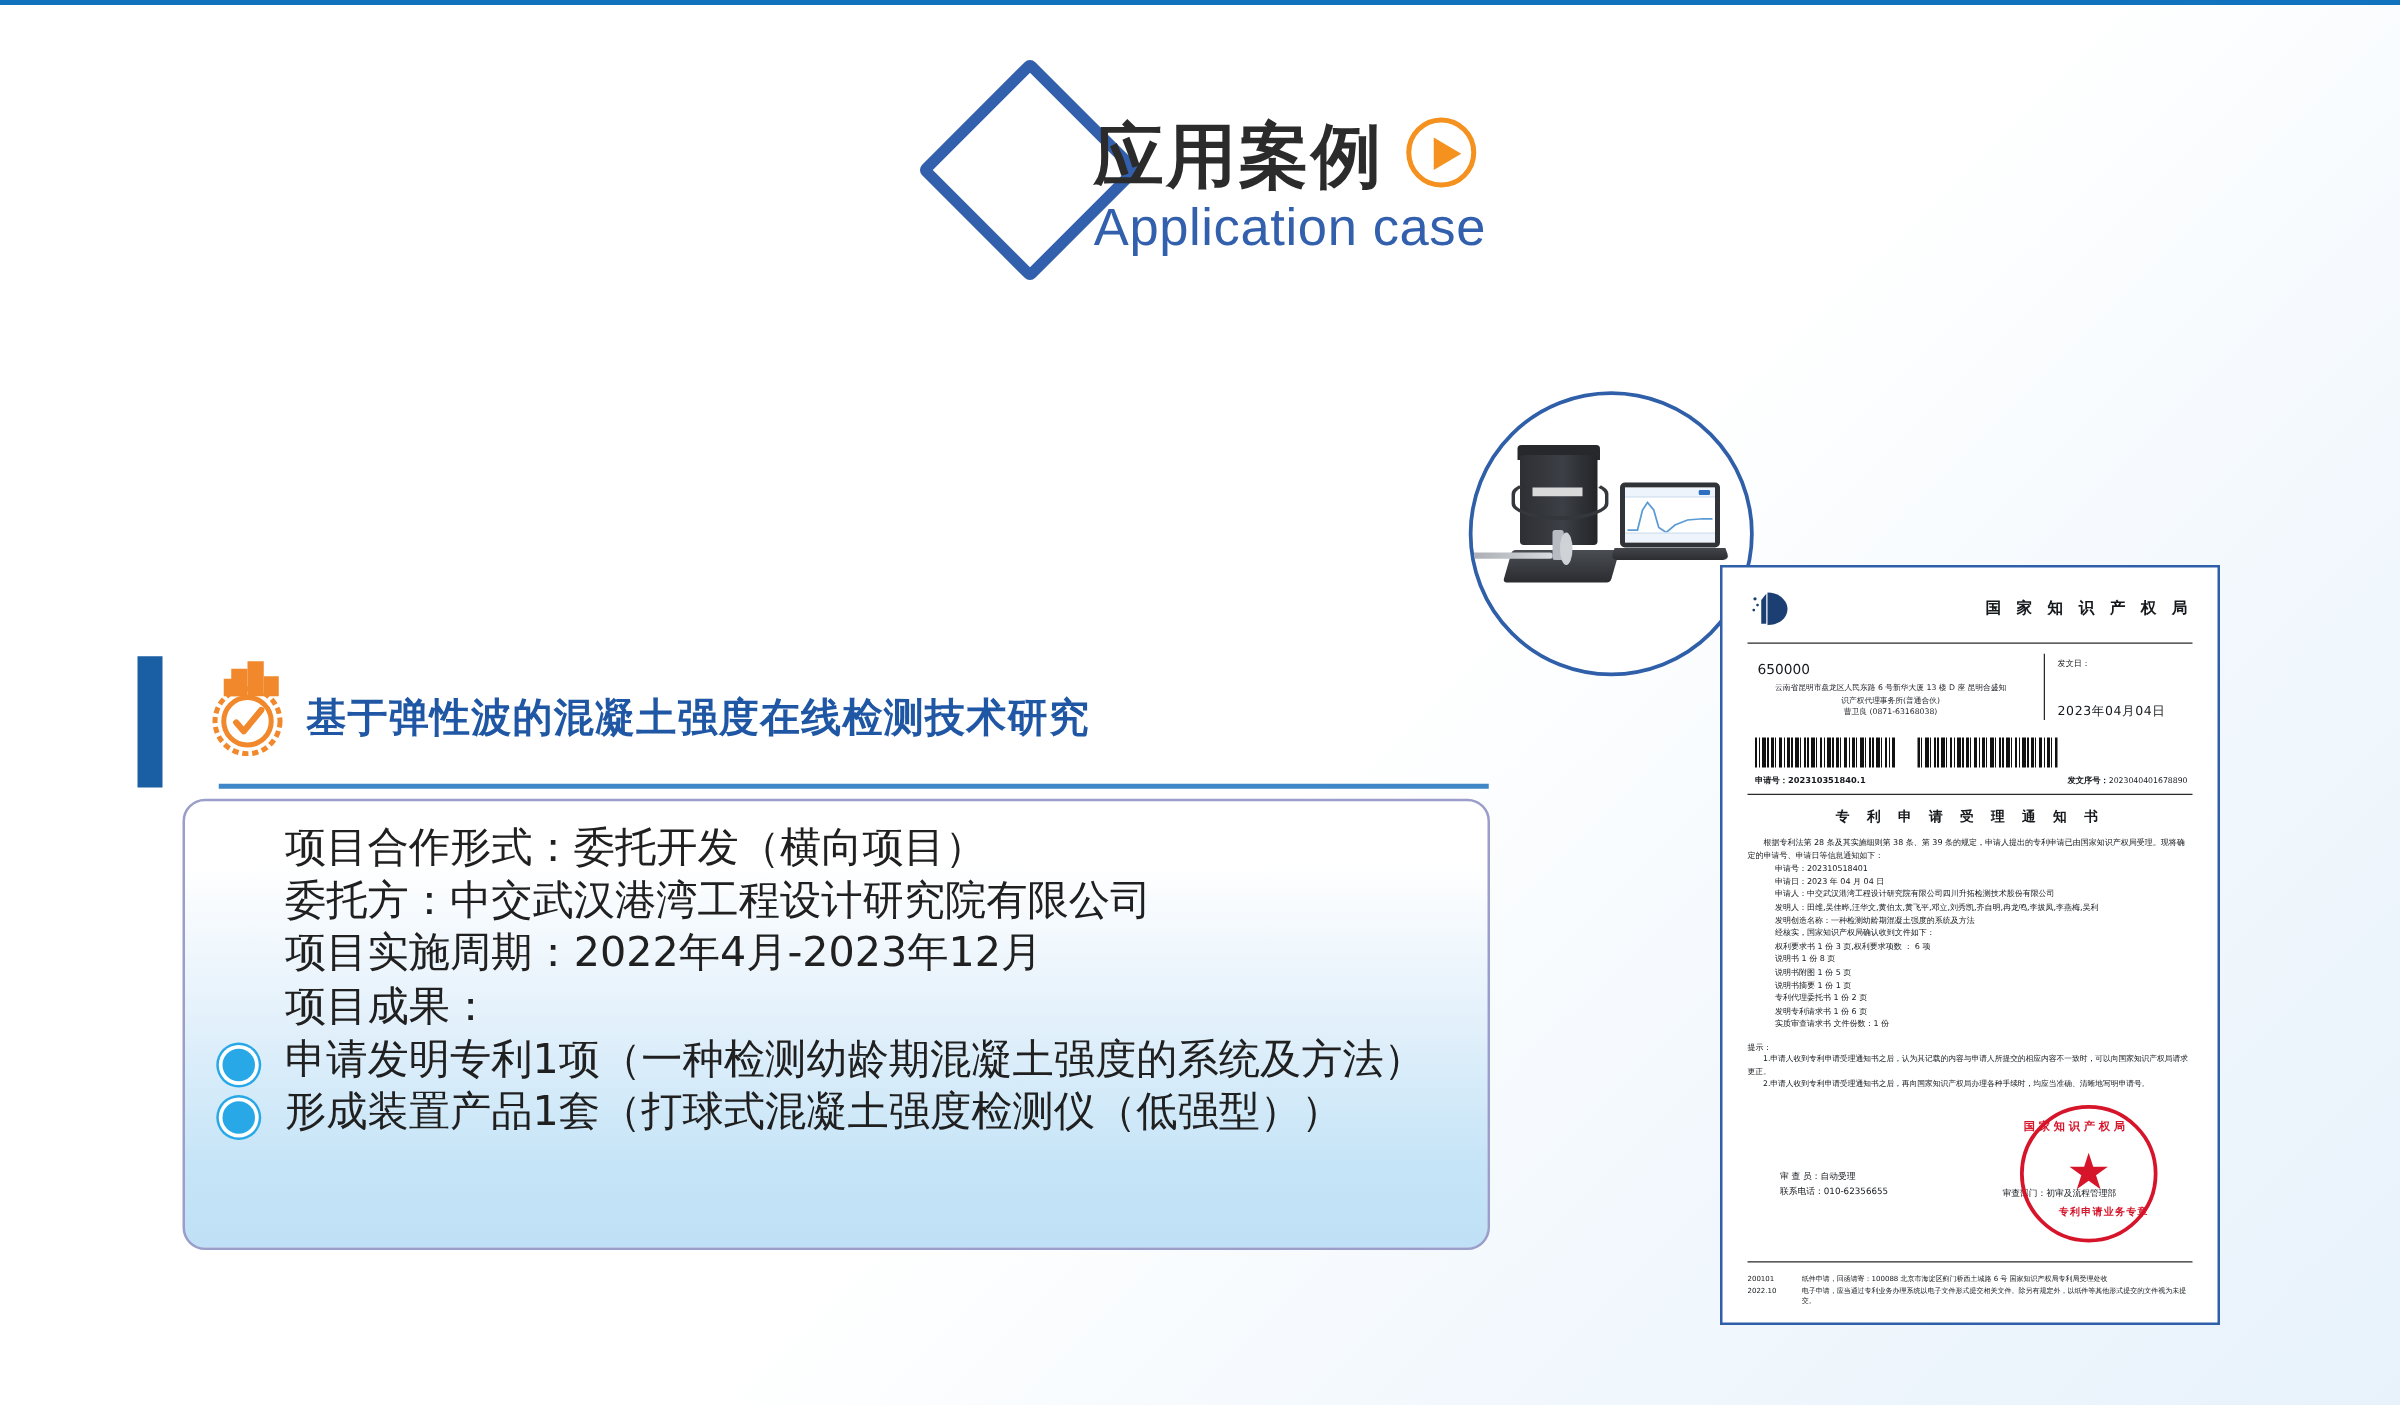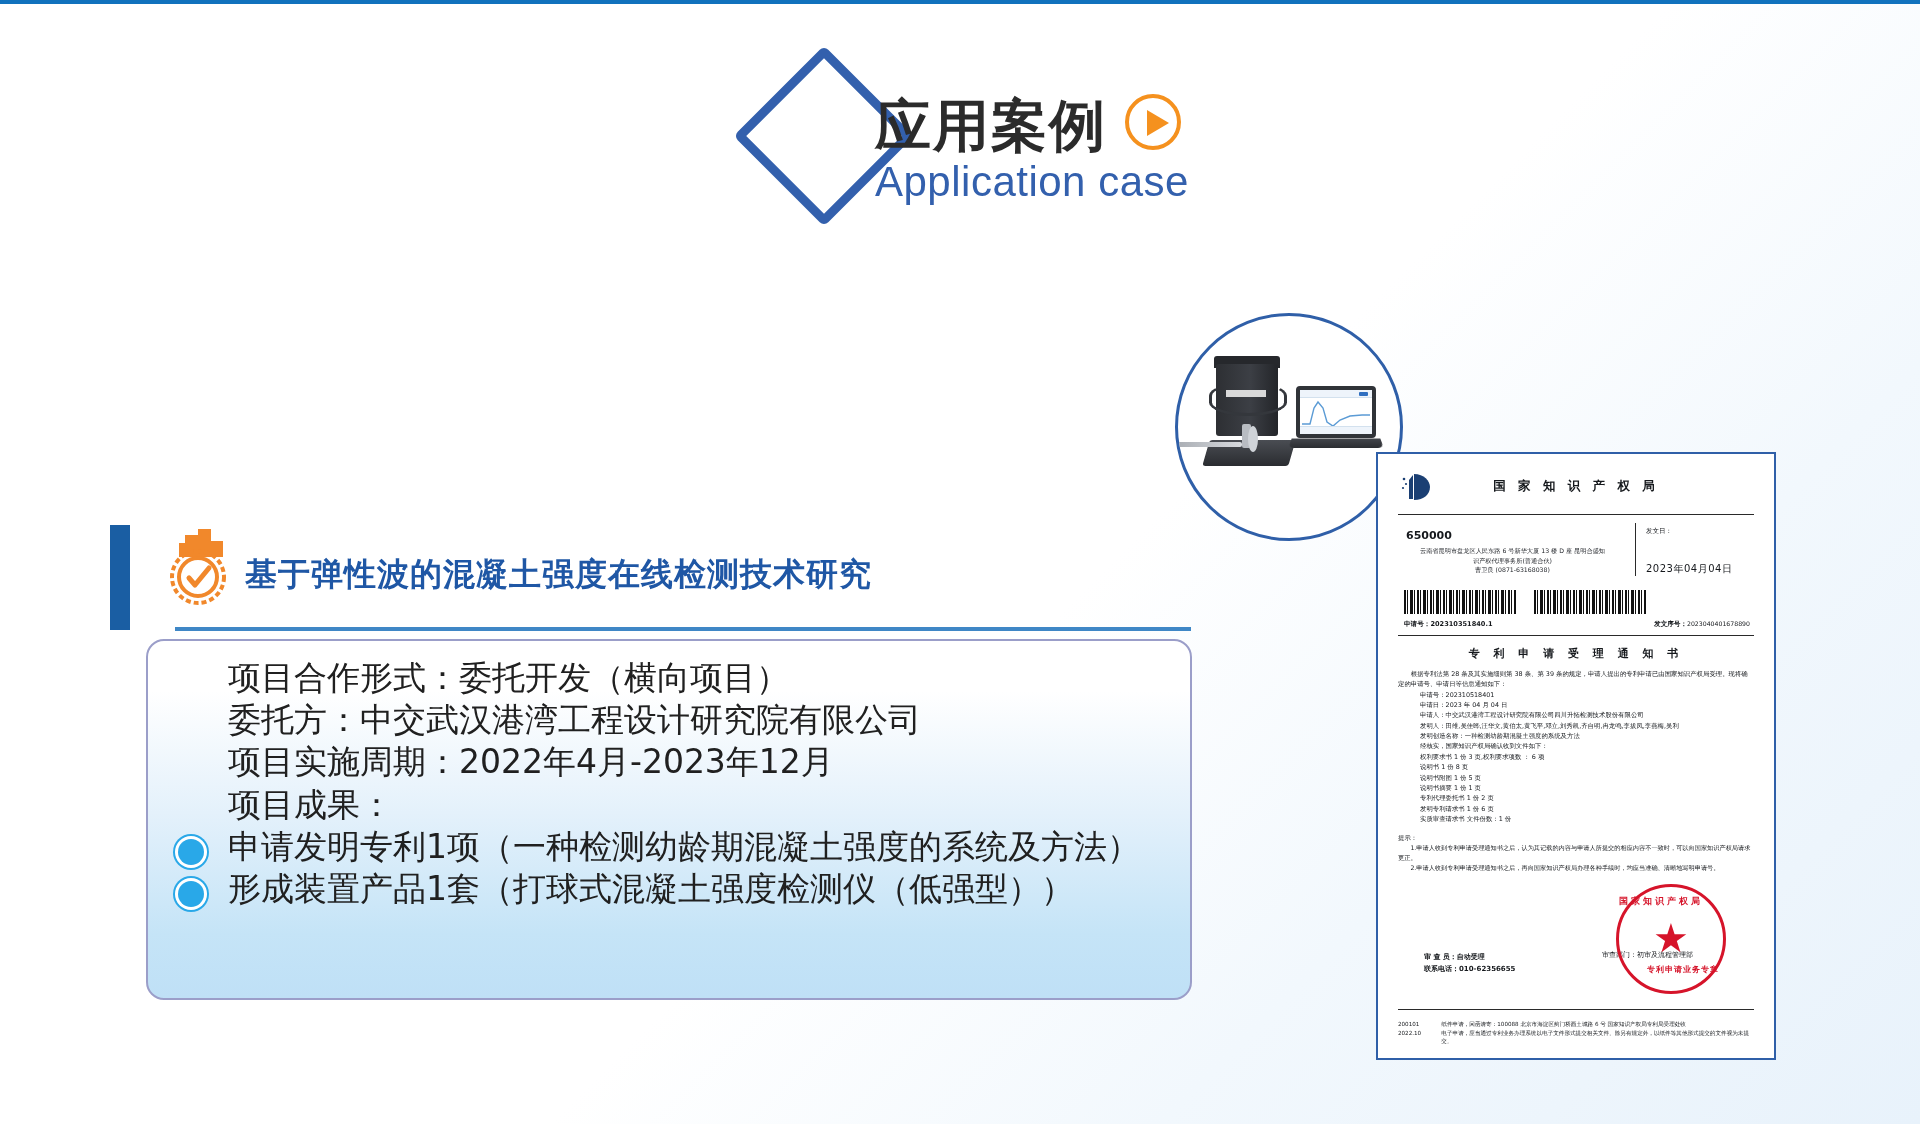--- a/index.html
+++ b/index.html
@@ -187,31 +187,31 @@
     padding: 10px 14px;
     position: relative;
     font-family: "DejaVu Sans", "Liberation Sans", sans-serif;
     color: #15181c;
   }
   .doc-head { position: relative; height: 40px; }
   .doc-logo {
     position: absolute; left: 2px; top: 2px; width: 34px; height: 30px;
   }
   .doc-org {
-    text-align: center; font-size: 12.5px; font-weight: bold;
+    text-align: right; font-size: 12.5px; font-weight: bold;
     letter-spacing: 4px; padding-top: 8px;
   }
   .doc-hr { height: 1px; background: #2a2a2a; margin: 4px 0 8px 0; }
   .doc-grid { display: flex; }
   .doc-left { flex: 1; padding-right: 8px; }
   .doc-right {
     width: 108px; border-left: 1px solid #2a2a2a; padding-left: 10px;
     font-size: 6.5px;
   }
-  .doc-zip { font-size: 11px; font-weight: bold; margin: 6px 0 4px 8px; }
+  .doc-zip { font-size: 11px; font-weight: normal; margin: 6px 0 4px 8px; }
   .doc-addr {
     font-size: 6.2px; line-height: 1.55; text-align: center; color: #23262b;
   }
   .doc-date-lbl { font-size: 6.5px; margin-top: 4px; }
   .doc-date-val { font-size: 10px; margin-top: 26px; letter-spacing: 0.5px; }
   .barcodes { display: flex; gap: 18px; margin: 14px 0 4px 6px; }
   .barcode {
     height: 24px; width: 112px;
     background-image: repeating-linear-gradient(to right,
       #111 0 2px, #fff 2px 3px, #111 3px 4px, #fff 4px 6px,
@@ -224,21 +224,21 @@
   .doc-nums b { font-size: 6.6px; }
   .doc-hr2 { height: 1px; background: #2a2a2a; margin: 2px 0 10px 0; }
   .doc-title {
     text-align: center; font-size: 11px; font-weight: bold;
     letter-spacing: 5px; margin-bottom: 8px;
   }
   .doc-para { font-size: 6.4px; line-height: 1.6; text-indent: 2em; }
   .doc-item { font-size: 6.4px; line-height: 1.62; padding-left: 22px; }
   .doc-note-h { font-size: 6.4px; margin-top: 10px; }
   .doc-note { font-size: 6.2px; line-height: 1.6; text-indent: 2em; }
-  .doc-sign { position: absolute; left: 40px; bottom: 76px; font-size: 7px; line-height: 1.8; font-weight: bold; }
+  .doc-sign { position: absolute; left: 40px; bottom: 92px; font-size: 7px; line-height: 1.8; }
   .doc-dept { position: absolute; left: 218px; bottom: 92px; font-size: 7px; }
   .seal {
     position: absolute; right: 42px; bottom: 58px;
     width: 104px; height: 104px; border-radius: 50%;
     border: 3px solid #d6142a; color: #d6142a;
   }
   .seal-star {
     position: absolute; left: 50%; top: 50%; transform: translate(-50%,-52%);
     font-size: 40px; color: #d6142a; line-height: 1;
   }

